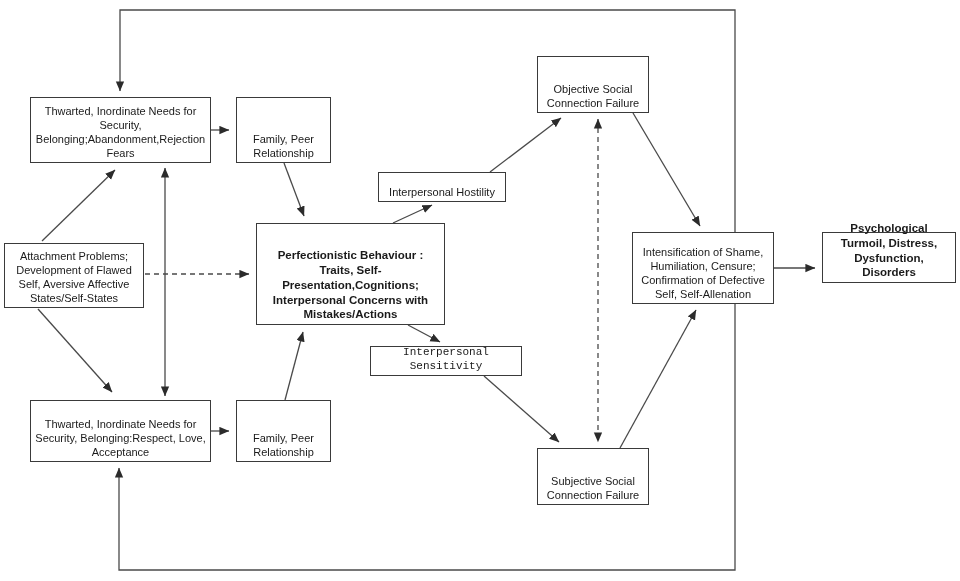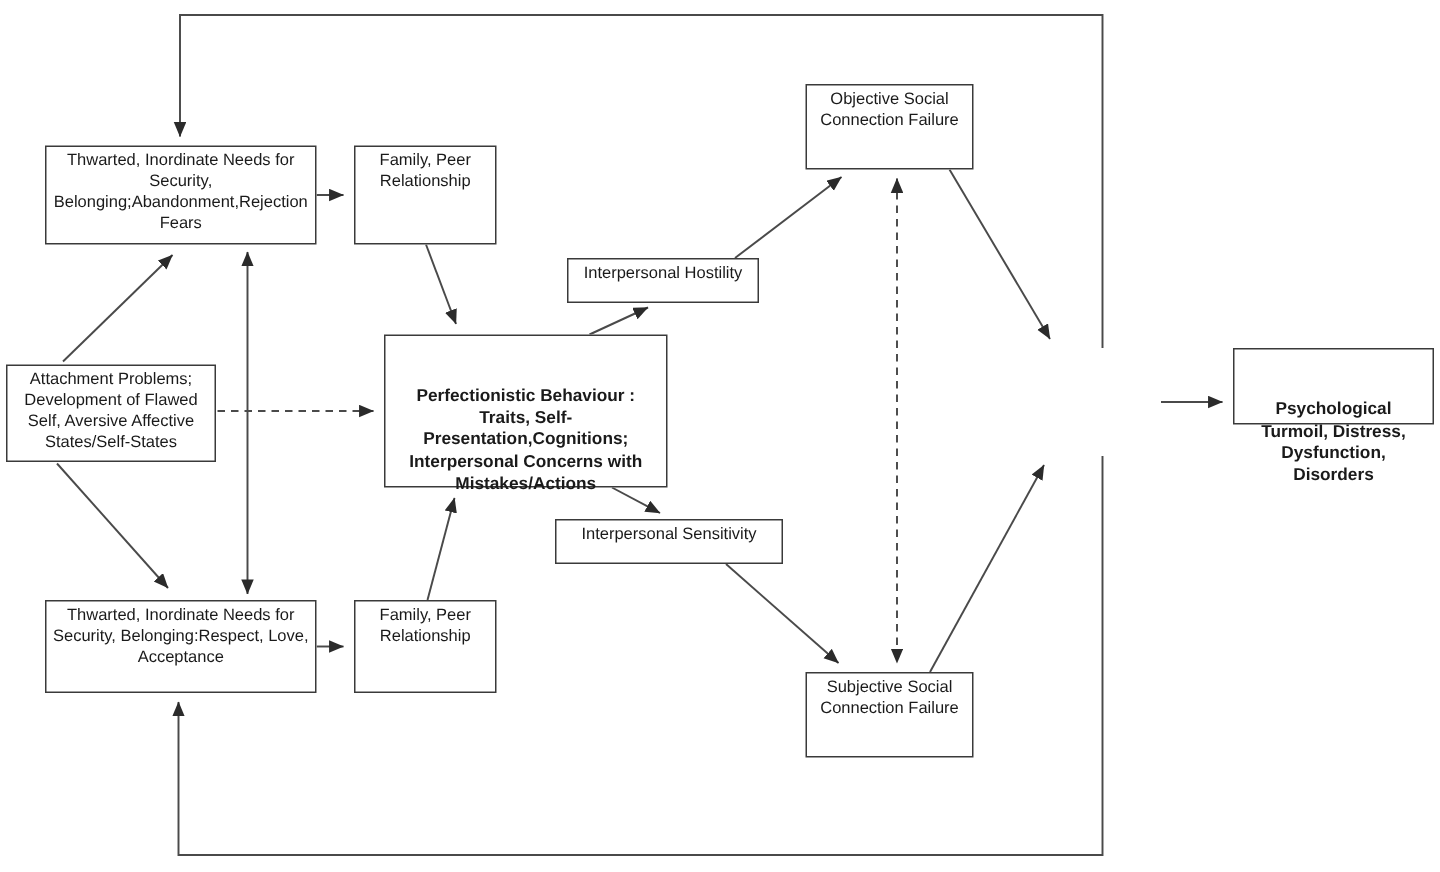--- a/index.html
+++ b/index.html
@@ -22,21 +22,21 @@
     width: 960px;
     height: 581px;
     pointer-events: none;
   }
   .node {
     position: absolute;
     box-sizing: border-box;
     border: 1.4px solid #3a3a3a;
     background: #ffffff;
     display: flex;
-    align-items: flex-start;
+    align-items: flex-end;
     justify-content: center;
     text-align: center;
     color: #1a1a1a;
     line-height: 1.28;
     padding: 2px 4px;
   }
   .node .label {
     display: block;
     width: 100%;
   }
@@ -115,28 +115,31 @@
   </div>
   <div class="node" style="left: 4px; top: 243px; width: 140px; height: 65px; font-size: 11px; border-color: rgb(58, 58, 58); color: rgb(26, 26, 26);">
     <span class="label">Attachment Problems; Development of Flawed Self, Aversive Affective States/Self-States</span>
   </div>
   <div class="node bold" style="left: 256px; top: 223px; width: 189px; height: 102px; font-size: 11.5px; border-color: rgb(58, 58, 58); color: rgb(26, 26, 26);">
     <span class="label">Perfectionistic Behaviour : Traits, Self-Presentation,Cognitions; Interpersonal Concerns with Mistakes/Actions</span>
   </div>
   <div class="node" style="left: 378px; top: 172px; width: 128px; height: 30px; font-size: 11px; border-color: rgb(58, 58, 58); color: rgb(26, 26, 26);">
     <span class="label">Interpersonal Hostility</span>
   </div>
-  <div class="node" style="left: 370px; top: 346px; width: 152px; height: 30px; font-size: 11px; border-color: rgb(58, 58, 58); color: rgb(26, 26, 26);">
+  <div class="node" style="left: 370px; top: 346px; width: 152px; height: 30px; font-size: 11px; border-color: rgb(58, 58, 58); color: rgb(26, 26, 26); font-family: Liberation Mono, monospace;">
     <span class="label">Interpersonal Sensitivity</span>
   </div>
   <div class="node" style="left: 537px; top: 56px; width: 112px; height: 57px; font-size: 11px; border-color: rgb(58, 58, 58); color: rgb(26, 26, 26);">
     <span class="label">Objective Social Connection Failure</span>
   </div>
   <div class="node" style="left: 537px; top: 448px; width: 112px; height: 57px; font-size: 11px; border-color: rgb(58, 58, 58); color: rgb(26, 26, 26);">
     <span class="label">Subjective Social Connection Failure</span>
+  </div>
+  <div class="node" style="left: 632px; top: 232px; width: 142px; height: 72px; font-size: 11px; border-color: rgb(58, 58, 58); color: rgb(26, 26, 26);">
+    <span class="label">Intensification of Shame, Humiliation, Censure; Confirmation of Defective Self, Self-Allenation</span>
   </div>
   <div class="node bold" style="left: 822px; top: 232px; width: 134px; height: 51px; font-size: 11.5px; border-color: rgb(58, 58, 58); color: rgb(26, 26, 26);">
     <span class="label">Psychological Turmoil, Distress, Dysfunction, Disorders</span>
   </div>
   <div class="node" style="left: 30px; top: 400px; width: 181px; height: 62px; font-size: 11px; border-color: rgb(58, 58, 58); color: rgb(26, 26, 26);">
     <span class="label">Thwarted, Inordinate Needs for Security, Belonging:Respect, Love, Acceptance</span>
   </div>
   <div class="node" style="left: 236px; top: 400px; width: 95px; height: 62px; font-size: 11px; border-color: rgb(58, 58, 58); color: rgb(26, 26, 26);">
     <span class="label">Family, Peer Relationship</span>
   </div>

